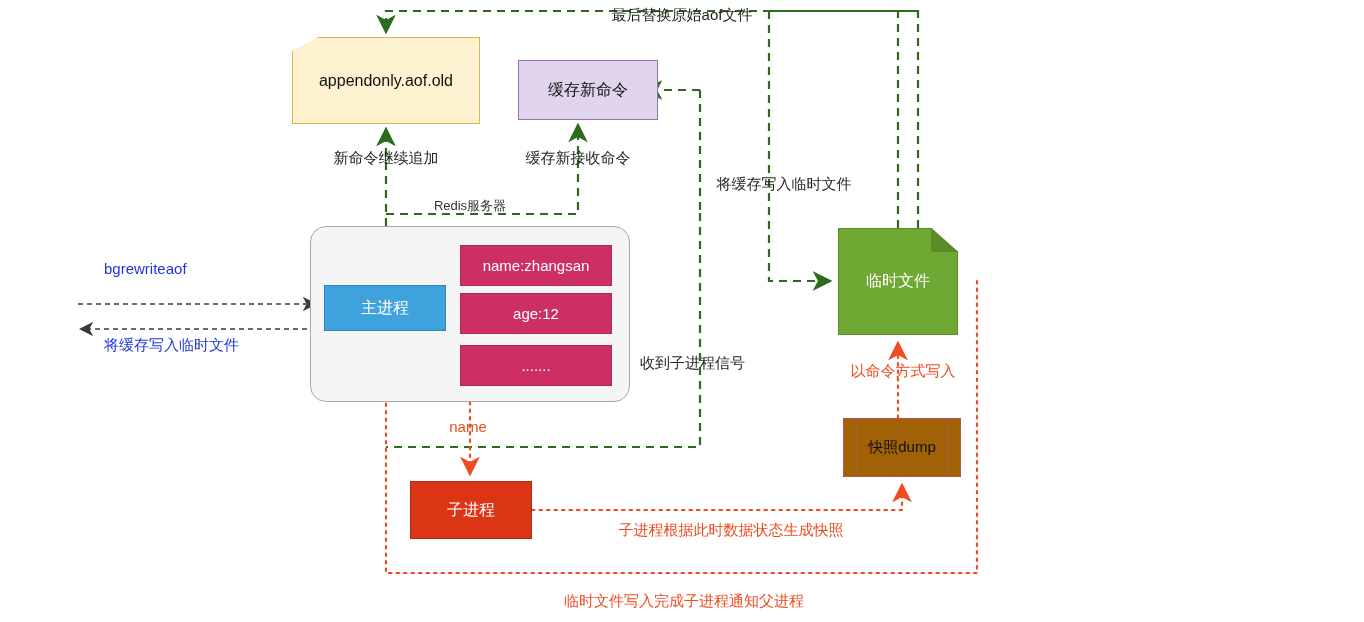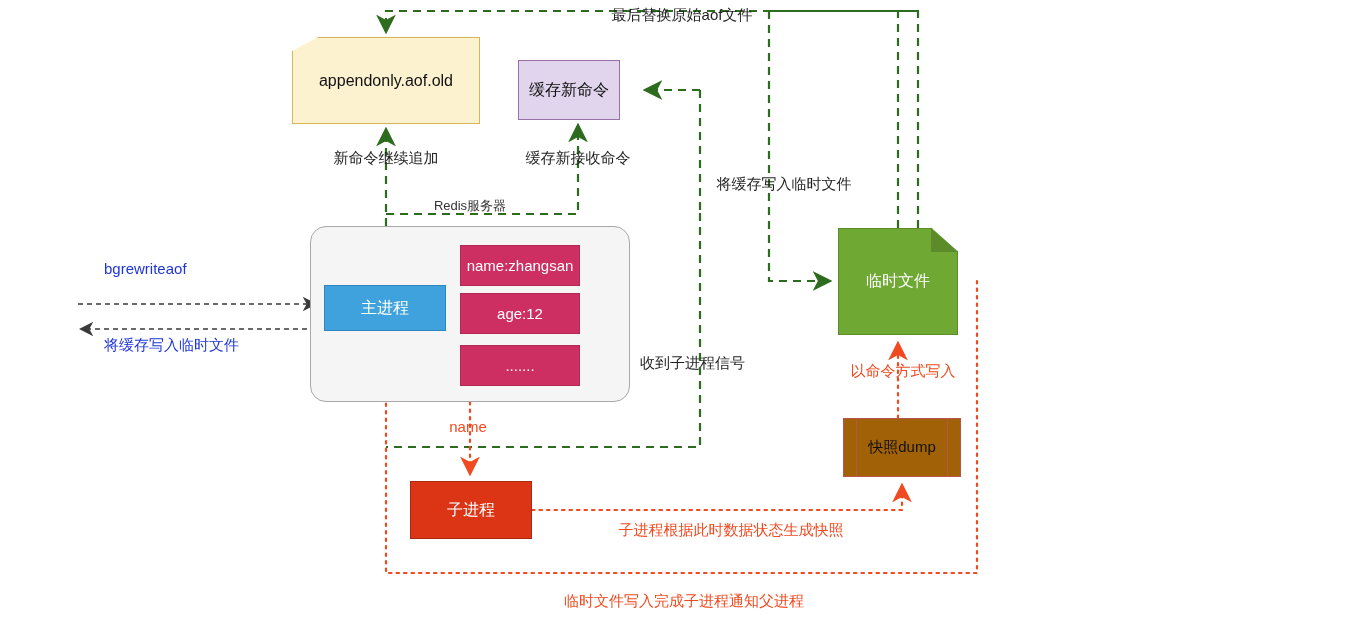--- a/index.html
+++ b/index.html
@@ -12,21 +12,21 @@
   
   .aof-old{
     left:292px;top:37px;width:188px;height:87px;
     background:#fdf2d0;border:1px solid #d6b656;
     color:#111;font-size:16px;
     clip-path:polygon(14% 0, 100% 0, 100% 100%, 0 100%, 0 16%);
   }
 
   
   .cache-box{
-    left:518px;top:60px;width:102px;height:60px;
+    left:518px;top:60px;width:140px;height:60px;
     background:#e0d5ec;border:1px solid #9673a6;
     color:#111;font-size:16px;
   }
 
   
   .redis-box{
     left:310px;top:226px;width:320px;height:176px;
     background:#f5f5f5;border:1px solid #a8a8a8;border-radius:16px;
   }
   .redis-label{
@@ -36,21 +36,21 @@
 
   
   .main-proc{
     left:324px;top:285px;width:122px;height:46px;
     background:#3fa2dd;border:1px solid #2e86bd;
     color:#fff;font-size:16px;
   }
 
   
   .data-row{
-    left:460px;top:0;width:120px;height:41px;
+    left:460px;top:0;width:152px;height:41px;
     background:#cd2f62;border:1px solid #b02a55;
     color:#fff;font-size:15px;
   }
   .data-row.r0{top:245px;}
   .data-row.r1{top:293px;}
   .data-row.r2{top:345px;}
 
   
   .tmpfile{
     left:838px;top:228px;width:120px;height:107px;

